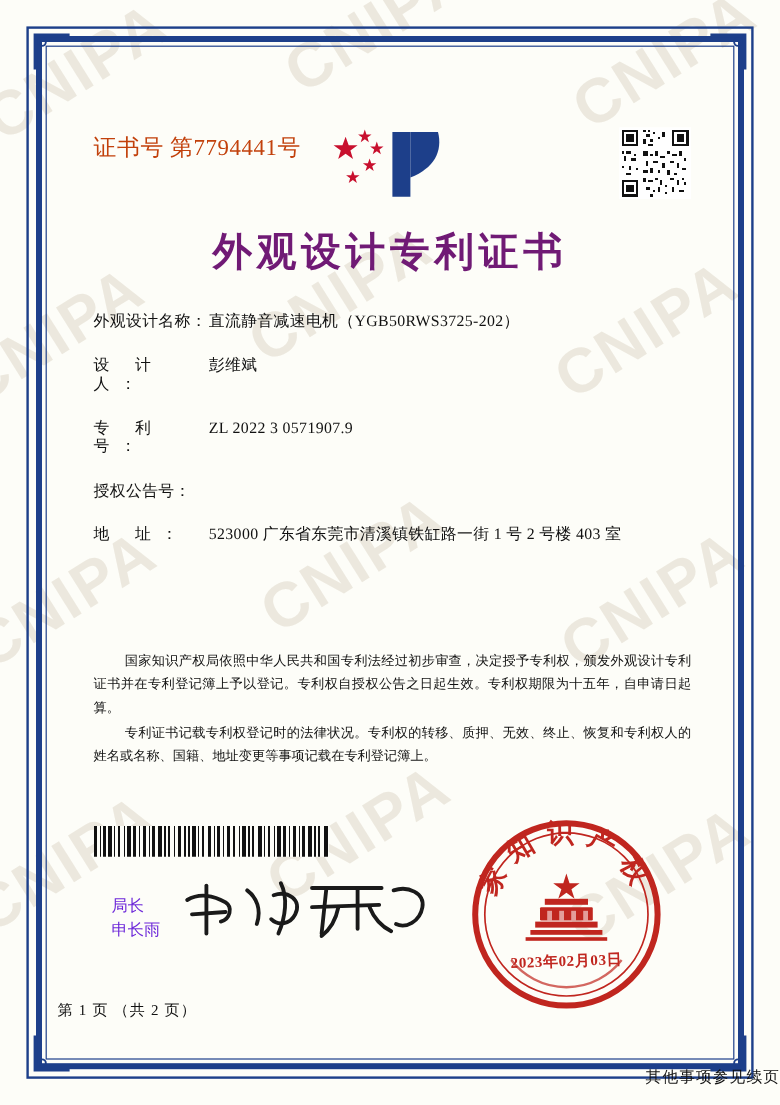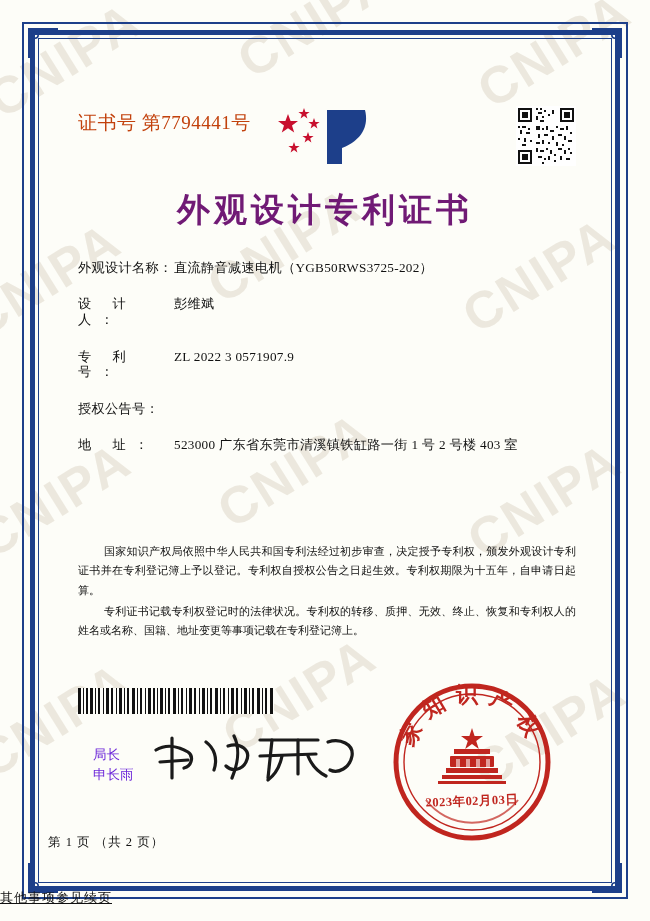--- a/index.html
+++ b/index.html
@@ -230,26 +230,25 @@
     font-size: 12.5px;
     color: #111;
     letter-spacing: 1px;
   }
 
   .footer-note {
     position: absolute;
     left: 0;
     right: 0;
     bottom: 14px;
-    text-align: left;
+    text-align: right;
     font-size: 13px;
     color: #111;
     letter-spacing: 1px;
     z-index: 6;
-    text-decoration: underline;
   }
 </style>
 </head>
 <body>
 
 <div id="certificate">
 
   <div class="watermarks">
     <div class="wm" style="left:-20px; top:30px; font-size:52px;">CNIPA</div>
     <div class="wm" style="left:230px; top:-10px; font-size:52px;">CNIPA</div>

